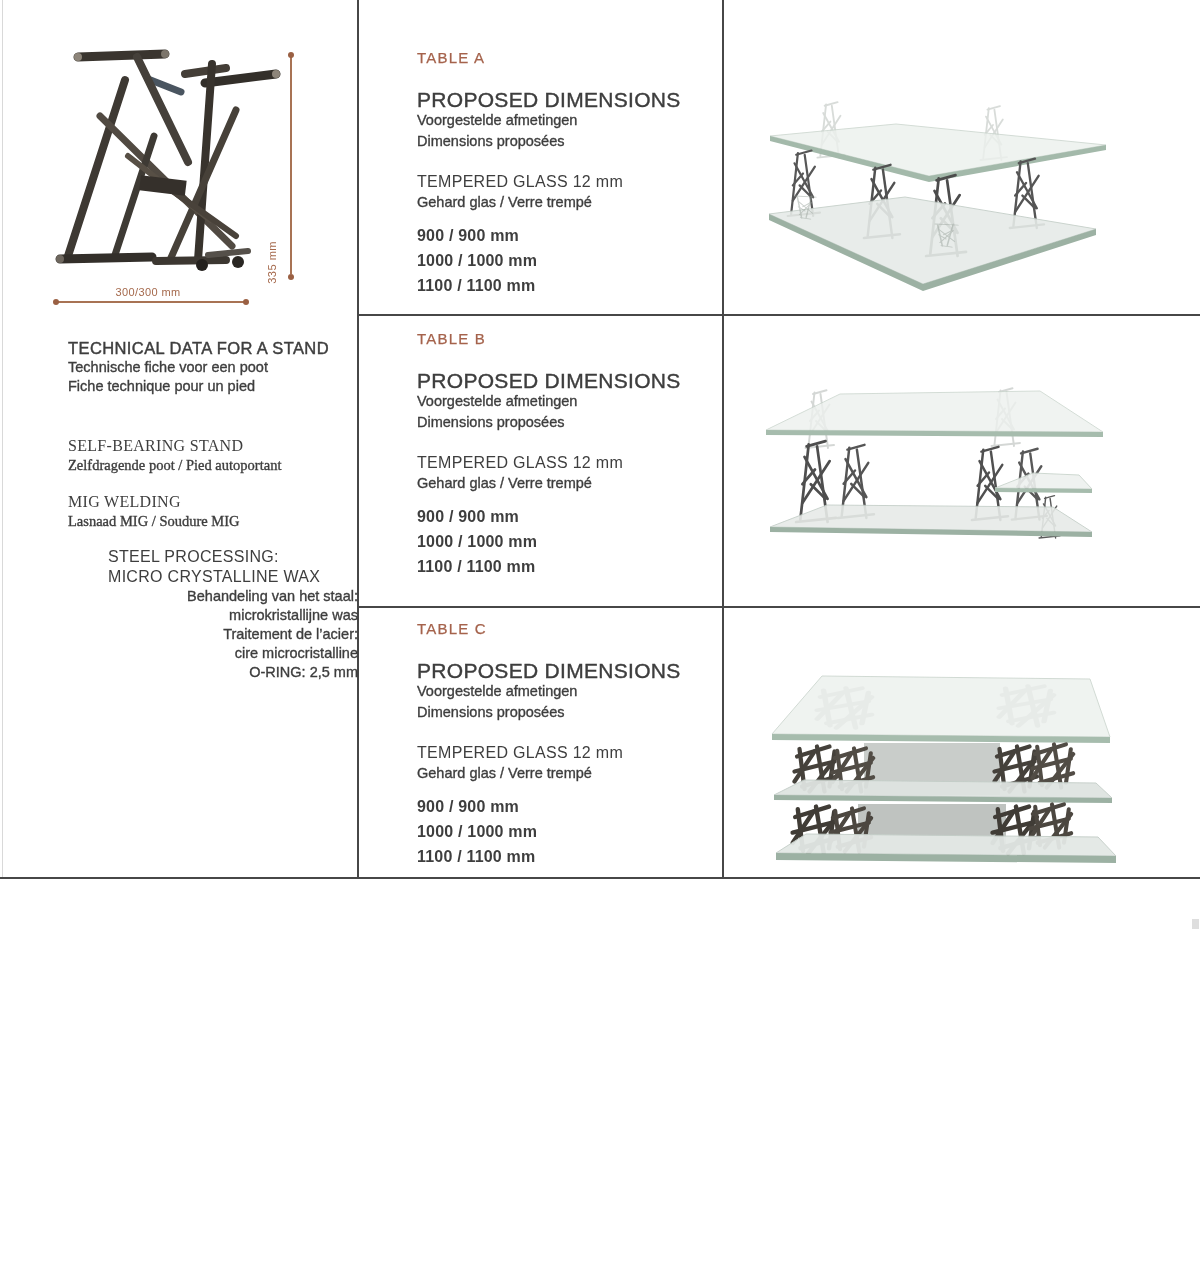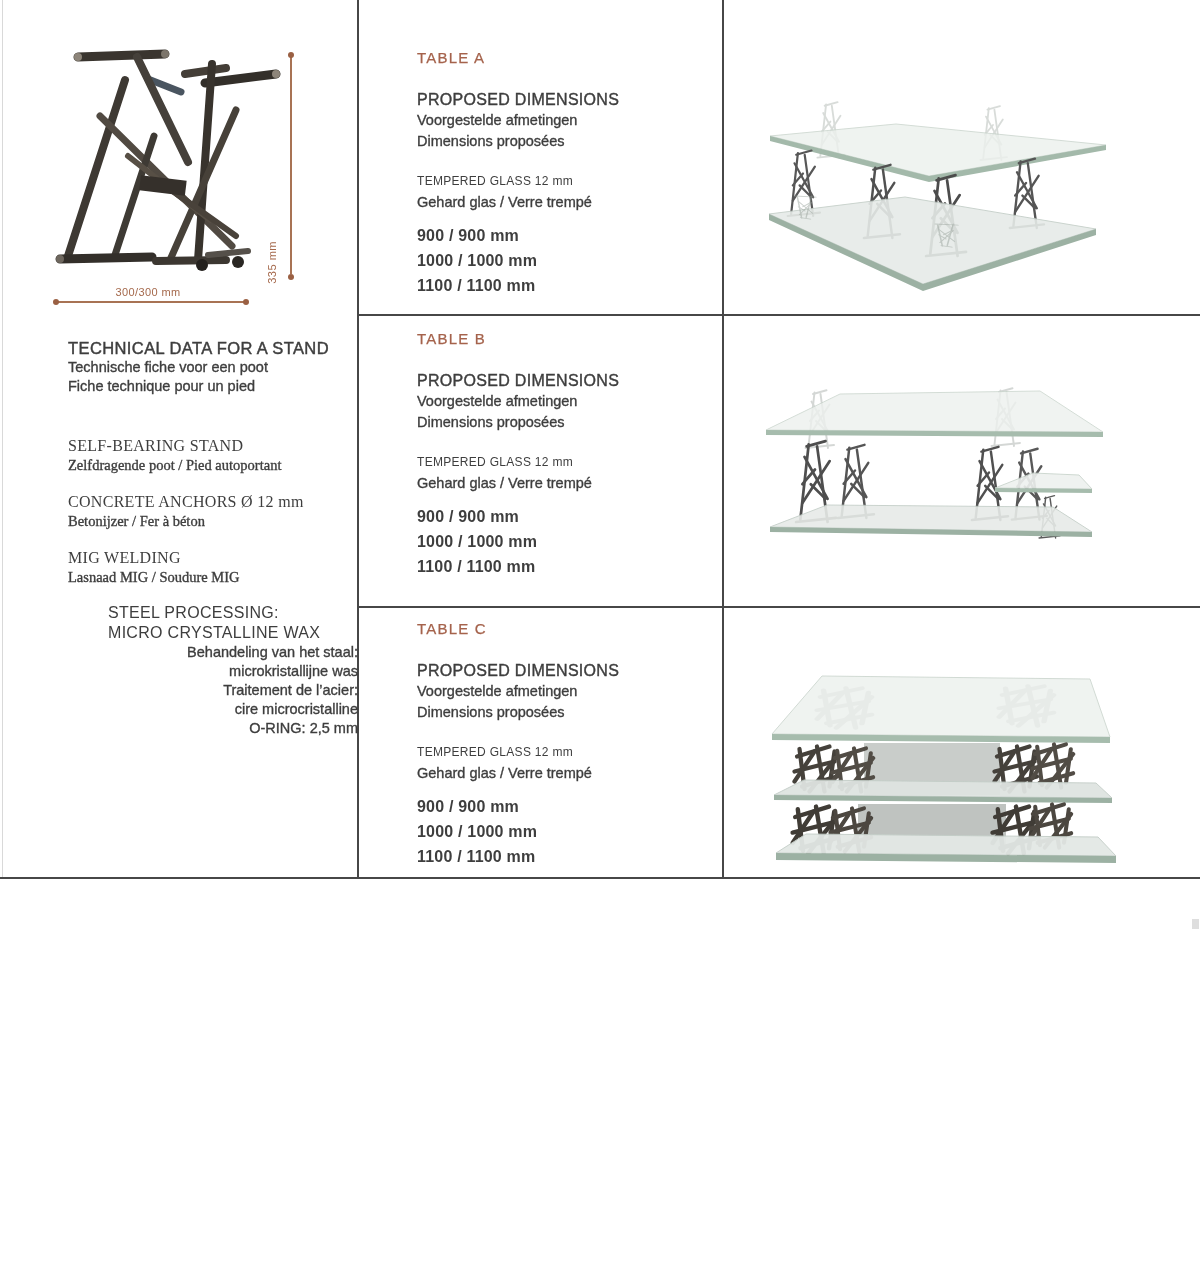--- a/index.html
+++ b/index.html
@@ -32,23 +32,23 @@
   .spec-list{margin-top:40px;}
   .spec{margin-bottom:17px;font-family:Liberation Serif, serif;}
   .spec-en{font-size:16px;letter-spacing:.3px;line-height:20px;}
   .spec-tr{font-size:14.5px;line-height:19px;-webkit-text-stroke:.35px;}
   .proc{margin-top:16px;}
   .proc .cap{font-size:16px;letter-spacing:.3px;line-height:20px;margin-left:40px;}
   .proc .tr{font-size:14.5px;line-height:19px;text-align:right;-webkit-text-stroke:.35px;}
   
   .table-section{position:absolute;left:417px;width:292px;}
   .tbl-title{color:#a5634c;font-size:15px;letter-spacing:1.2px;line-height:16px;margin-bottom:24px;-webkit-text-stroke:.25px;}
-  .tbl-proposed{font-size:16px;letter-spacing:.3px;line-height:20px;-webkit-text-stroke:.4px;}
+  .tbl-proposed{font-size:21px;letter-spacing:.3px;line-height:20px;-webkit-text-stroke:.4px;}
   .tbl-sub{font-size:14.5px;line-height:21px;-webkit-text-stroke:.35px;}
-  .tbl-glass{font-size:12px;letter-spacing:.3px;line-height:21px;margin-top:19px;}
+  .tbl-glass{font-size:16px;letter-spacing:.3px;line-height:21px;margin-top:19px;}
   .tbl-sizes{margin-top:10px;font-weight:bold;}
   .tbl-size{font-size:16px;line-height:25px;letter-spacing:.2px;}
   
   .photo{position:absolute;}
   .artifact{position:absolute;left:1192px;top:919px;width:7px;height:10px;background:#c4c4c4;opacity:.55;filter:blur(.6px);}
 </style>
 </head>
 <body>
 
 <div id="page">
@@ -130,24 +130,20 @@
   <div class="tech-block">
     <div class="td-title">TECHNICAL DATA FOR A STAND</div>
     <div class="td-sub">Technische fiche voor een poot</div>
     <div class="td-sub">Fiche technique pour un pied</div>
 
     <div class="spec-list">
       <div class="spec">
         <div class="spec-en">SELF-BEARING STAND</div>
         <div class="spec-tr">Zelfdragende poot / Pied autoportant</div>
       </div>
-      <div class="spec">
-        <div class="spec-en">CONCRETE ANCHORS Ø 12 mm</div>
-        <div class="spec-tr">Betonijzer / Fer à béton</div>
-      </div>
       <div class="spec" style="margin-bottom:4px">
         <div class="spec-en">MIG WELDING</div>
         <div class="spec-tr">Lasnaad MIG / Soudure MIG</div>
       </div>
     </div>
 
     <div class="proc">
       <div class="cap">STEEL PROCESSING:</div>
       <div class="cap">MICRO CRYSTALLINE WAX</div>
       <div class="tr">Behandeling van het staal:</div>

